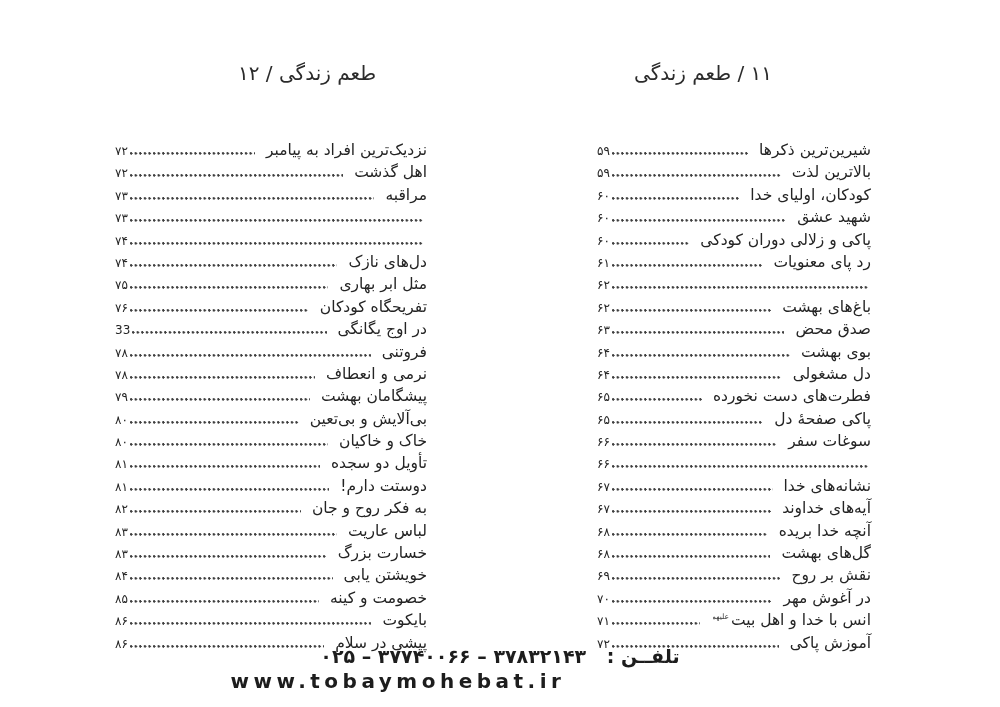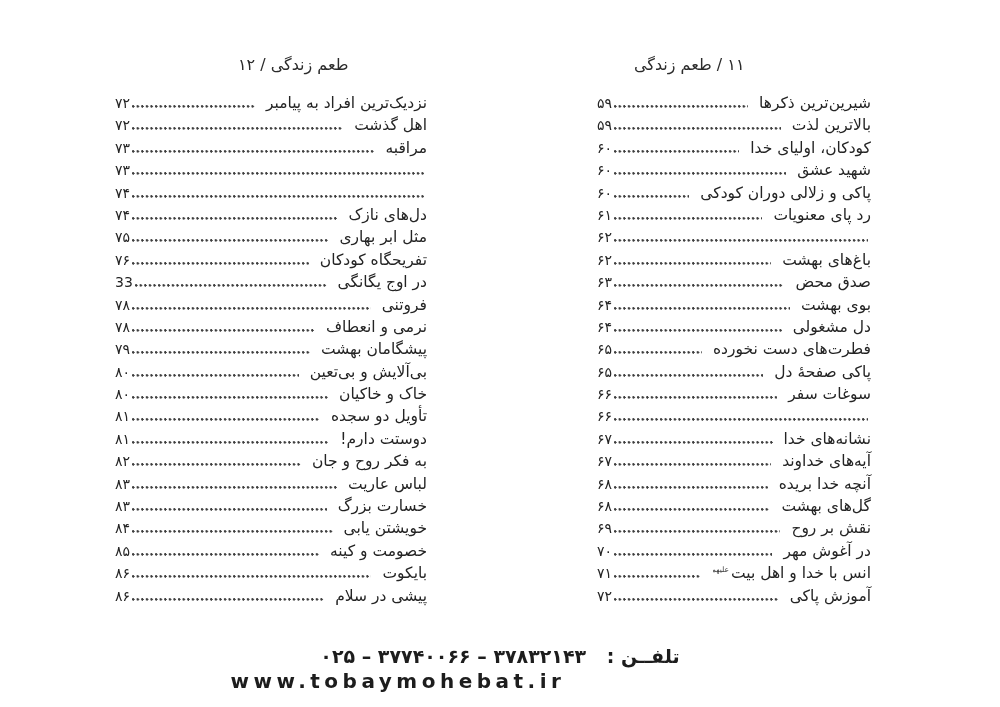--- a/index.html
+++ b/index.html
@@ -3,35 +3,35 @@
 <meta charset="utf-8">
 <style>
   html,body{margin:0;padding:0;background:#e9e9e9;}
   .canvas{
     position:relative;width:1000px;height:707px;background:#ffffff;
     font-family:"DejaVu Sans",sans-serif;color:#262626;overflow:hidden;
     margin:0 auto;
   }
   
   .hdr{
-    position:absolute;top:56px;font-size:16px;line-height:18px;
+    position:absolute;top:64px;font-size:20px;line-height:18px;
     white-space:nowrap;color:#2b2b2b;
   }
   .hdr-right{left:634px;}
   .hdr-left{left:238px;}
   
   .col{position:absolute;top:92px;}
   .col-right{left:597px;width:274px;}
   .col-left{left:115px;width:312px;}
   .row{
     display:flex;align-items:baseline;height:22.4px;line-height:22.4px;
     font-size:15.5px;white-space:nowrap;
   }
   .row .t{flex:0 0 auto;color:#242424;margin-left:8px;}
-  .row .num{flex:0 0 auto;font-size:14px;color:#242424;}
+  .row .num{flex:0 0 auto;font-size:12px;color:#242424;margin-top:48px;}
   .leader{
     flex:1 1 auto;min-width:6px;height:5px;margin:0 3px 0 2px;
     background-image:radial-gradient(circle at 1.2px 1.4px,#3d3d3d 1.05px,transparent 1.45px);
     background-size:4.6px 3px;background-repeat:repeat-x;background-position:left bottom;
   }
   .hon{
     display:inline-block;font-size:7.5px;line-height:8px;color:#3a3a3a;
     transform:translateY(-4px);margin:0 2px;white-space:normal;max-width:16px;
     overflow:hidden;vertical-align:baseline;
   }

